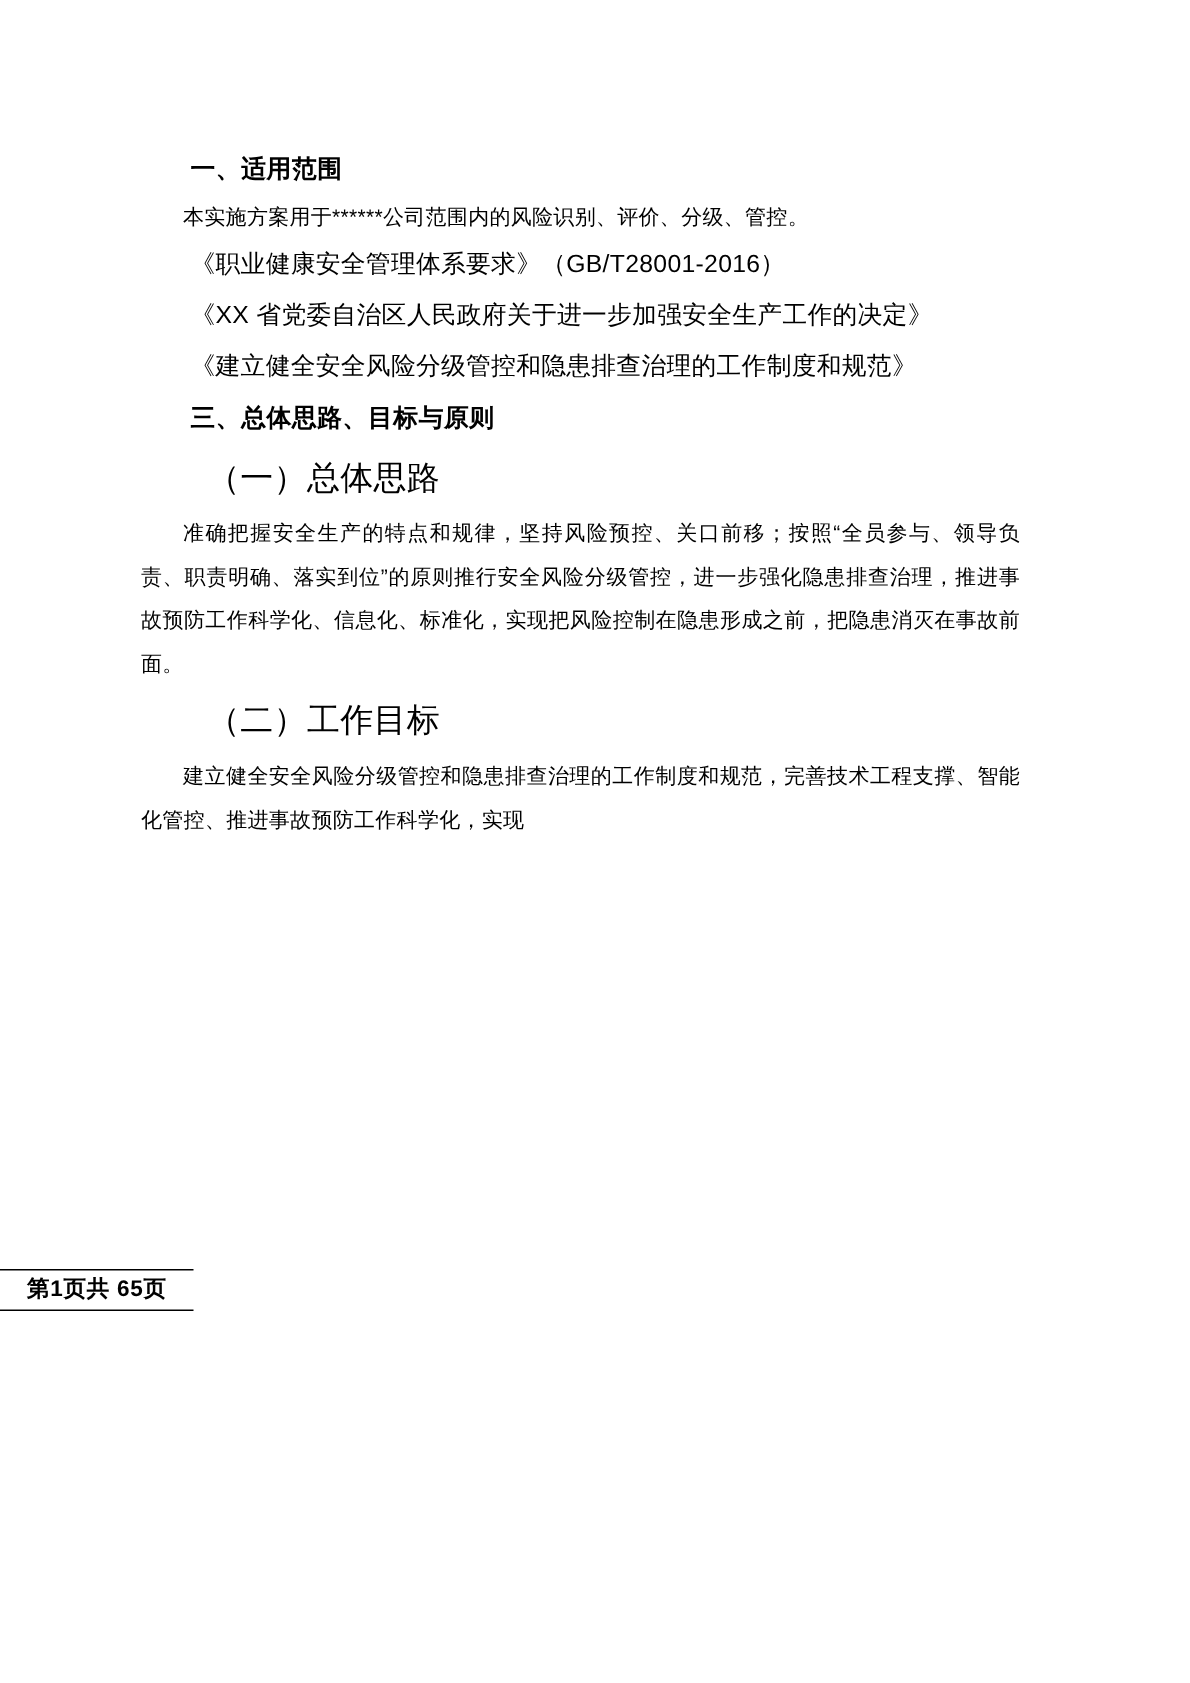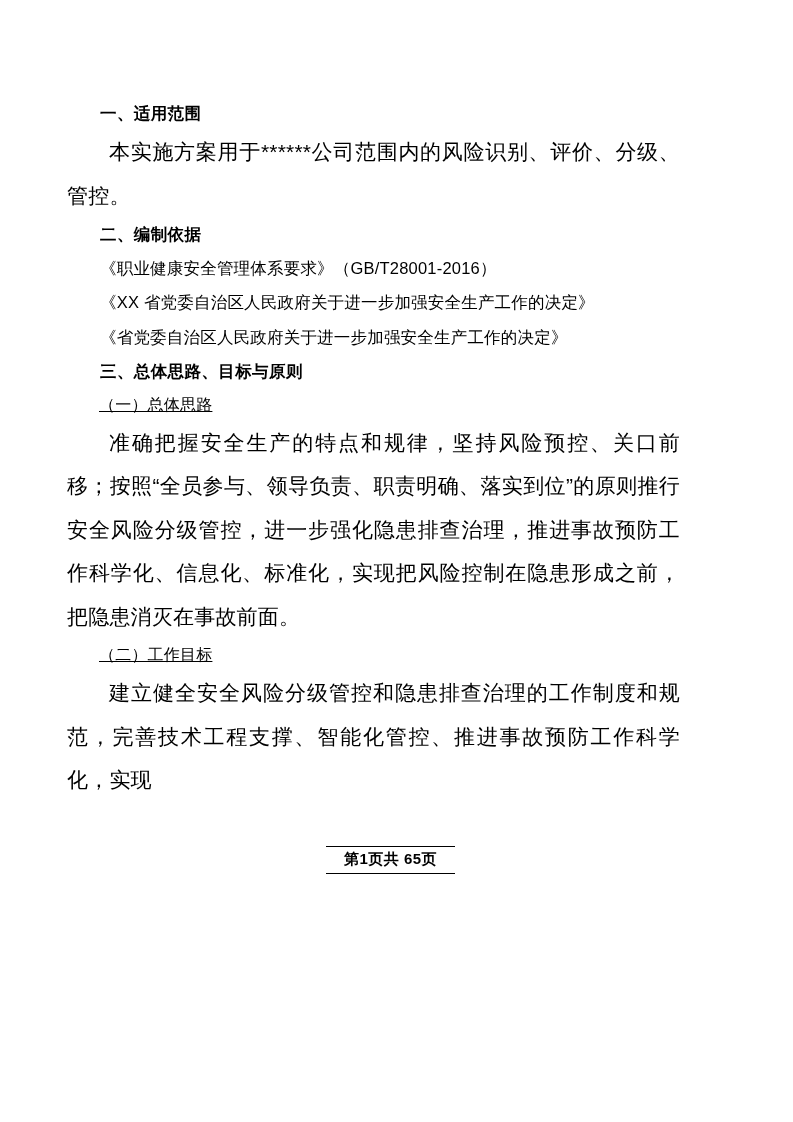--- a/index.html
+++ b/index.html
@@ -12,61 +12,60 @@
     height: 1122px;
     font-family: "Liberation Sans", sans-serif;
     color: #000000;
     position: relative;
     overflow: hidden;
   }
   .page {
     width: 793px;
     height: 926px;
     box-sizing: border-box;
-    padding: 96px 113px 0 67px;
+    padding: 96px 113px 0 94px;
     position: relative;
   }
   .doc-body {
     font-size: 16.5px;
     line-height: 2.07;
   }
   .heading {
     font-weight: bold;
     font-size: 16.5px;
     text-indent: 2em;
     margin: 0;
     letter-spacing: 0.4px;
   }
   .para {
-    font-size: 21px;
+    font-size: 14px;
     text-indent: 2em;
     margin: 0;
     text-align: justify;
     letter-spacing: 0.2px;
   }
   .sub-heading {
-    font-size: 16px;
+    font-size: 22px;
     text-indent: 2em;
     margin: 0;
     letter-spacing: 0.2px;
-    text-decoration: underline;
   }
   .ref {
     font-size: 16.5px;
     text-indent: 2em;
     margin: 0;
     text-align: justify;
     letter-spacing: 0.2px;
   }
   .footer {
     position: absolute;
     left: 0;
     right: 12px;
     bottom: 52px;
-    text-align: center;
+    text-align: left;
   }
   .footer-inner {
     display: inline-block;
     border-top: 1.6px solid #000;
     border-bottom: 1.6px solid #000;
     padding: 3px 18px 4px 18px;
     font-size: 15px;
     font-weight: bold;
     letter-spacing: 0.5px;
   }
@@ -74,25 +73,24 @@
 </head>
 <body>
 
 <div class="page">
   <div class="doc-body">
 
     <p class="heading">一、适用范围</p>
 
     <p class="para">本实施方案用于******公司范围内的风险识别、评价、分级、管控。</p>
 
-    <p class="heading">二、编制依据</p>
 
     <p class="ref">《职业健康安全管理体系要求》（GB/T28001-2016）</p>
     <p class="ref">《XX 省党委自治区人民政府关于进一步加强安全生产工作的决定》</p>
-    <p class="ref">《省党委自治区人民政府关于进一步加强安全生产工作的决定》</p>
+    <p class="ref">《建立健全安全风险分级管控和隐患排查治理的工作制度和规范》</p>
 
     <p class="heading">三、总体思路、目标与原则</p>
 
     <p class="sub-heading">（一）总体思路</p>
     <p class="para">准确把握安全生产的特点和规律，坚持风险预控、关口前移；按照“全员参与、领导负责、职责明确、落实到位”的原则推行安全风险分级管控，进一步强化隐患排查治理，推进事故预防工作科学化、信息化、标准化，实现把风险控制在隐患形成之前，把隐患消灭在事故前面。</p>
 
     <p class="sub-heading">（二）工作目标</p>
     <p class="para">建立健全安全风险分级管控和隐患排查治理的工作制度和规范，完善技术工程支撑、智能化管控、推进事故预防工作科学化，实现</p>
 
   </div>

